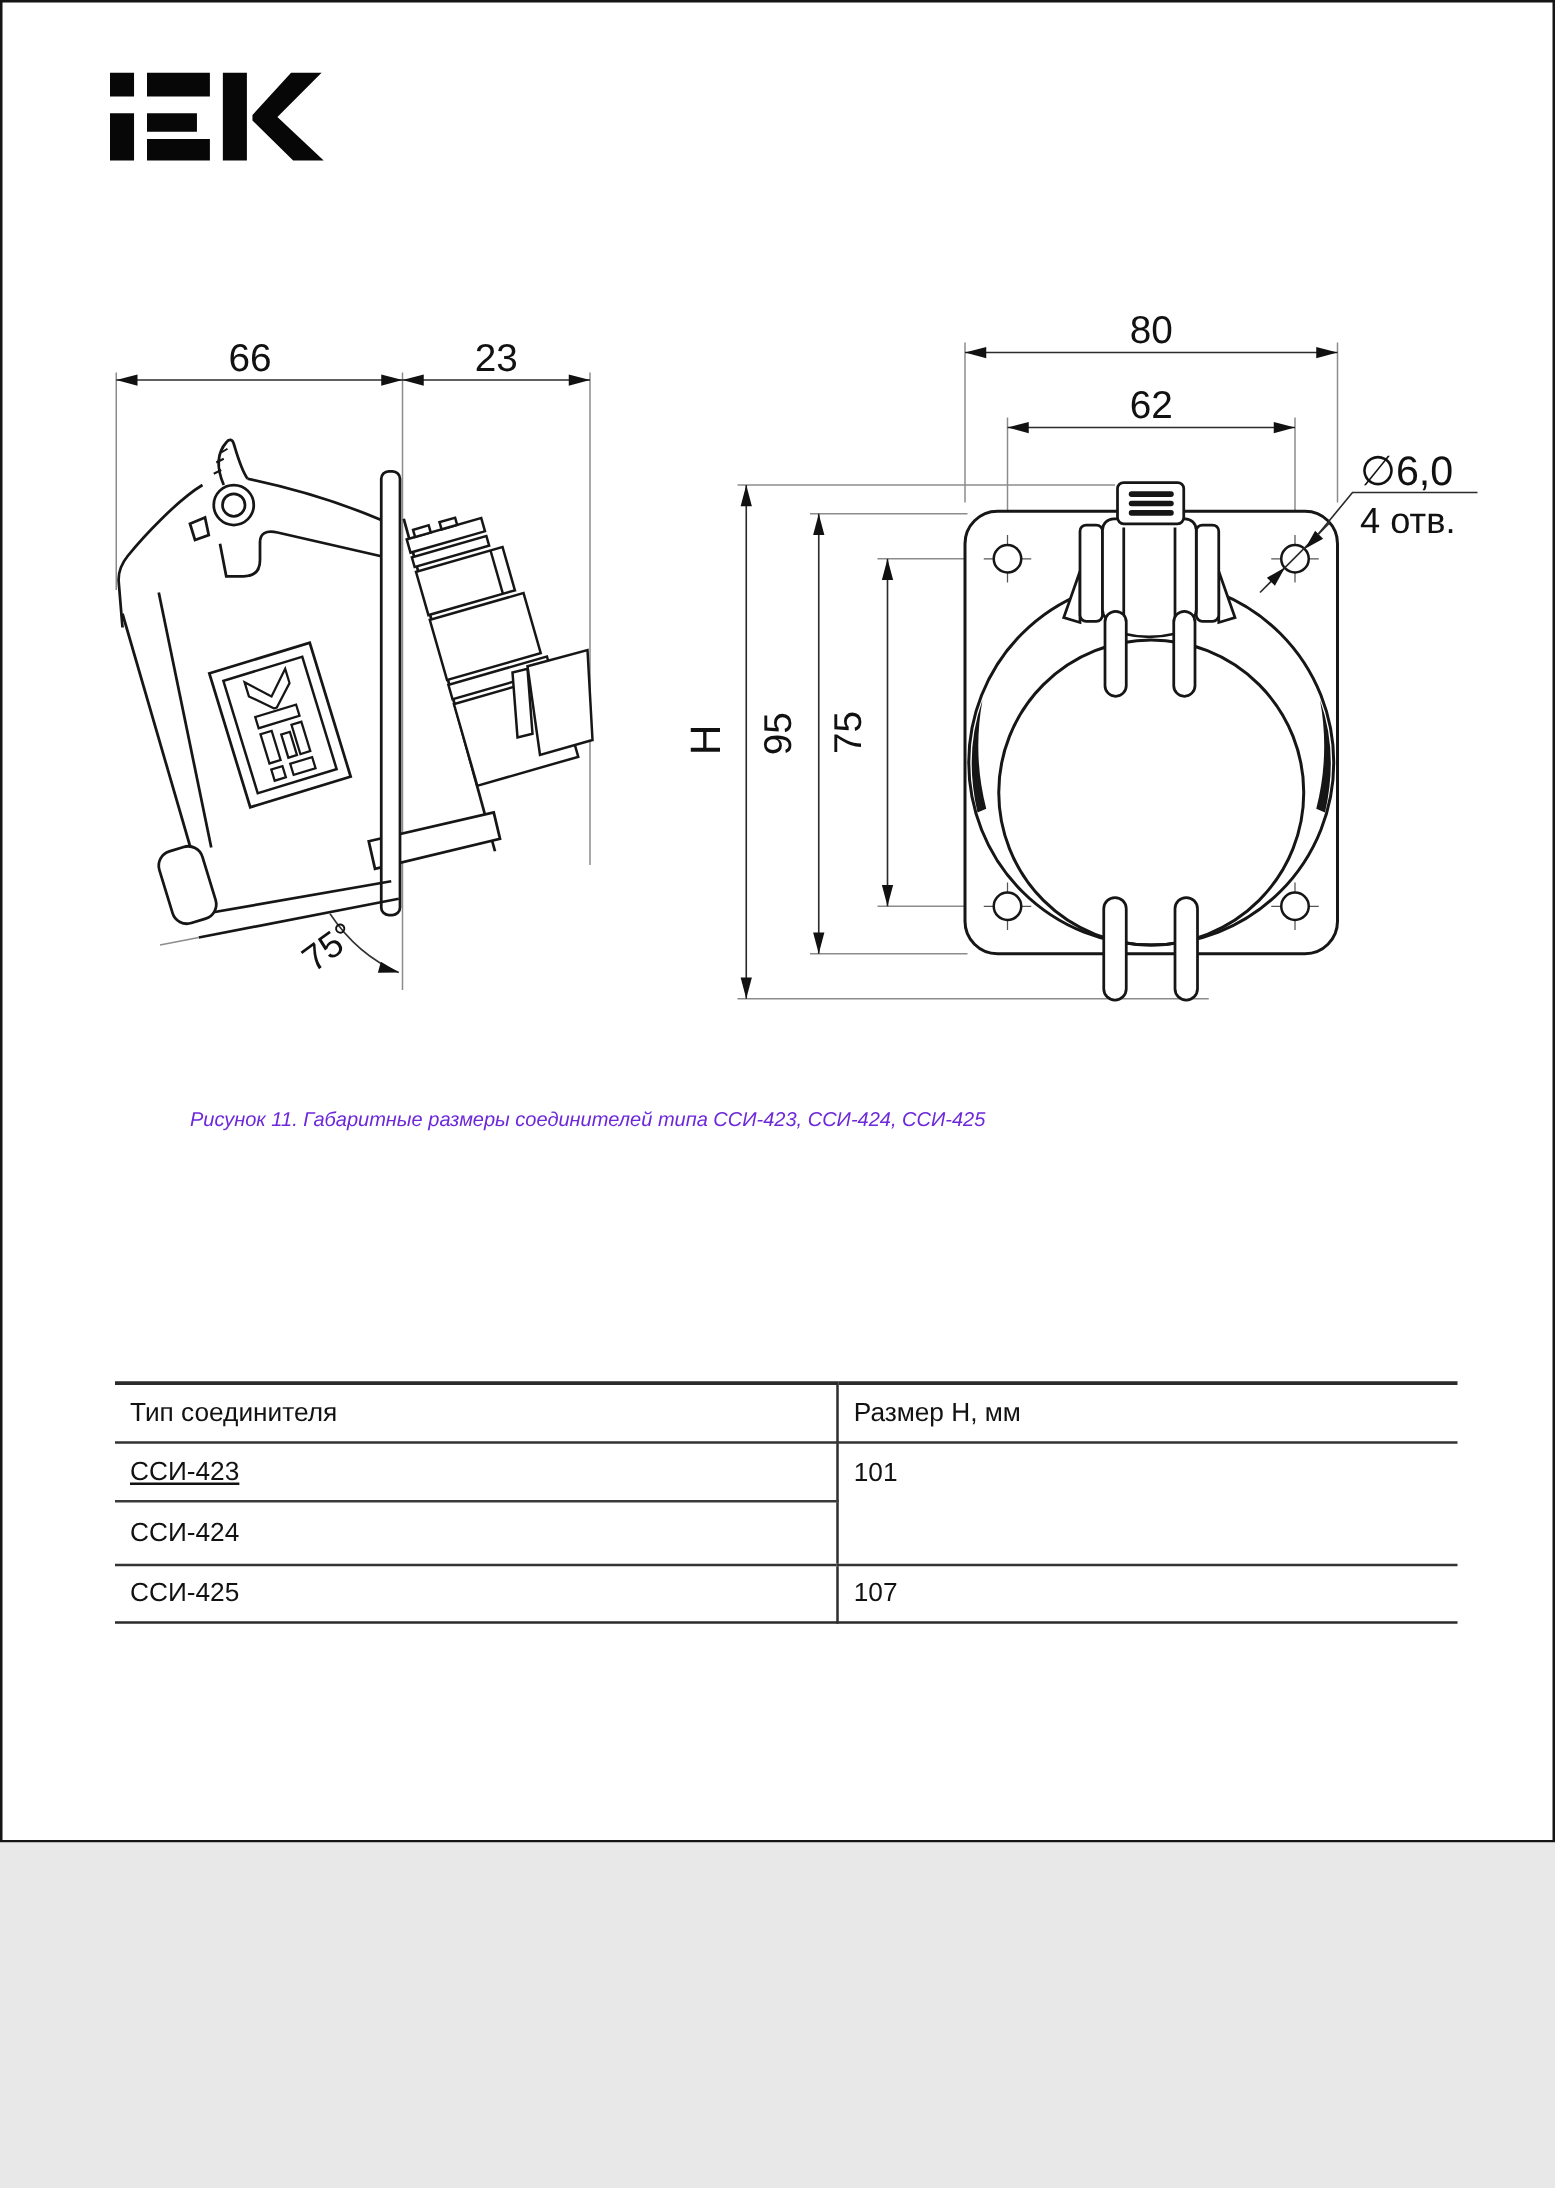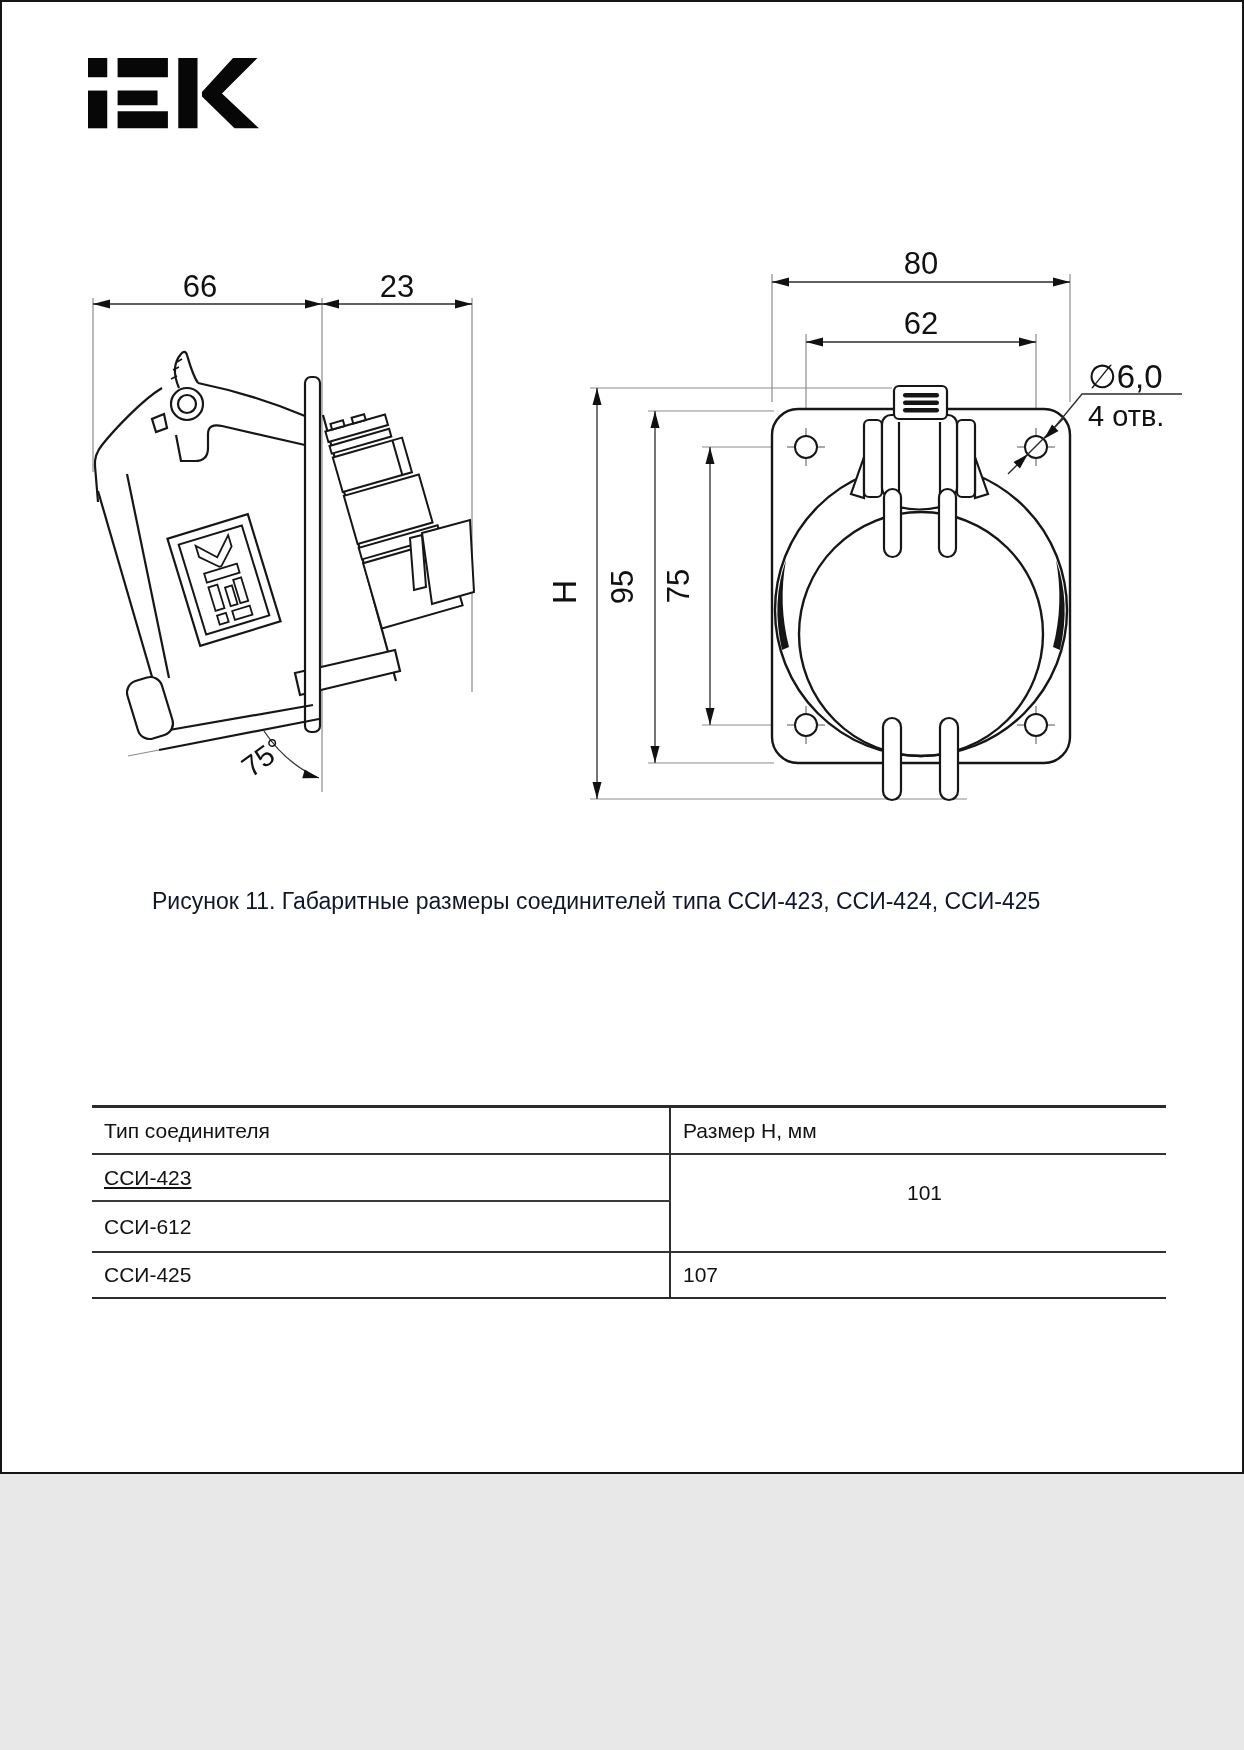--- a/index.html
+++ b/index.html
@@ -17,35 +17,35 @@
   .logo-wrap{position:absolute;left:86px;top:56px;width:172px;height:72px;}
   .drawing-wrap{position:absolute;left:0;top:150px;width:1244px;height:710px;}
   svg text{font-family:"Liberation Sans", sans-serif;fill:#111;}
   .dimnum{font-size:31px;}
   .dimnum-big{font-size:34px;}
   .dia-label{font-size:33px;}
   .otv-label{font-size:29px;}
   .ang-label{font-size:29px;}
   .caption{
     position:absolute;left:150px;top:886px;width:1000px;
-    font-size:23px;color:#0f172a;
+    font-size:16px;color:#6d28d9;font-style:italic;
   }
   .spec-table{
     position:absolute;left:90px;top:1103px;width:1074px;
     border-collapse:collapse;table-layout:fixed;
     font-size:21px;color:#121212;
   }
   .spec-table td{
     padding:0 0 0 12px;vertical-align:middle;
     height:45px;
   }
   .spec-table .c1{width:565px;border-right:2px solid #2e2e2e;}
   .spec-table tr.hdr td{border-top:3px solid #2b2b2b;border-bottom:2px solid #333;}
   .spec-table td.r1{border-bottom:2px solid #3a3a3a;text-decoration:underline;}
-  .spec-table td.merged{vertical-align:top;padding-top:26px;border-bottom:2px solid #333;text-align:center;}
+  .spec-table td.merged{vertical-align:top;padding-top:12px;border-bottom:2px solid #333;}
   .spec-table td.r2l{border-bottom:2px solid #333;}
   .spec-table tr.last td{border-bottom:2px solid #2b2b2b;height:44px;}
 </style>
 </head>
 <body>
 
 <div class="page">
 
   <div class="logo-wrap">
     <svg width="172" height="72" viewBox="0 0 172 72">
@@ -256,21 +256,21 @@
     <tbody>
         <tr class="hdr">
       <td class="c1">Тип соединителя</td>
       <td>Размер H, мм</td>
     </tr>
     <tr>
       <td class="c1 r1">ССИ-423</td>
       <td class="merged" rowspan="2">101</td>
     </tr>
     <tr>
-      <td class="c1 r2l" style="height:49px;">ССИ-612</td>
+      <td class="c1 r2l" style="height:49px;">ССИ-424</td>
     </tr>
     <tr class="last">
       <td class="c1">ССИ-425</td>
       <td>107</td>
     </tr>
   </tbody>
     </table>
 
 </div>
 

